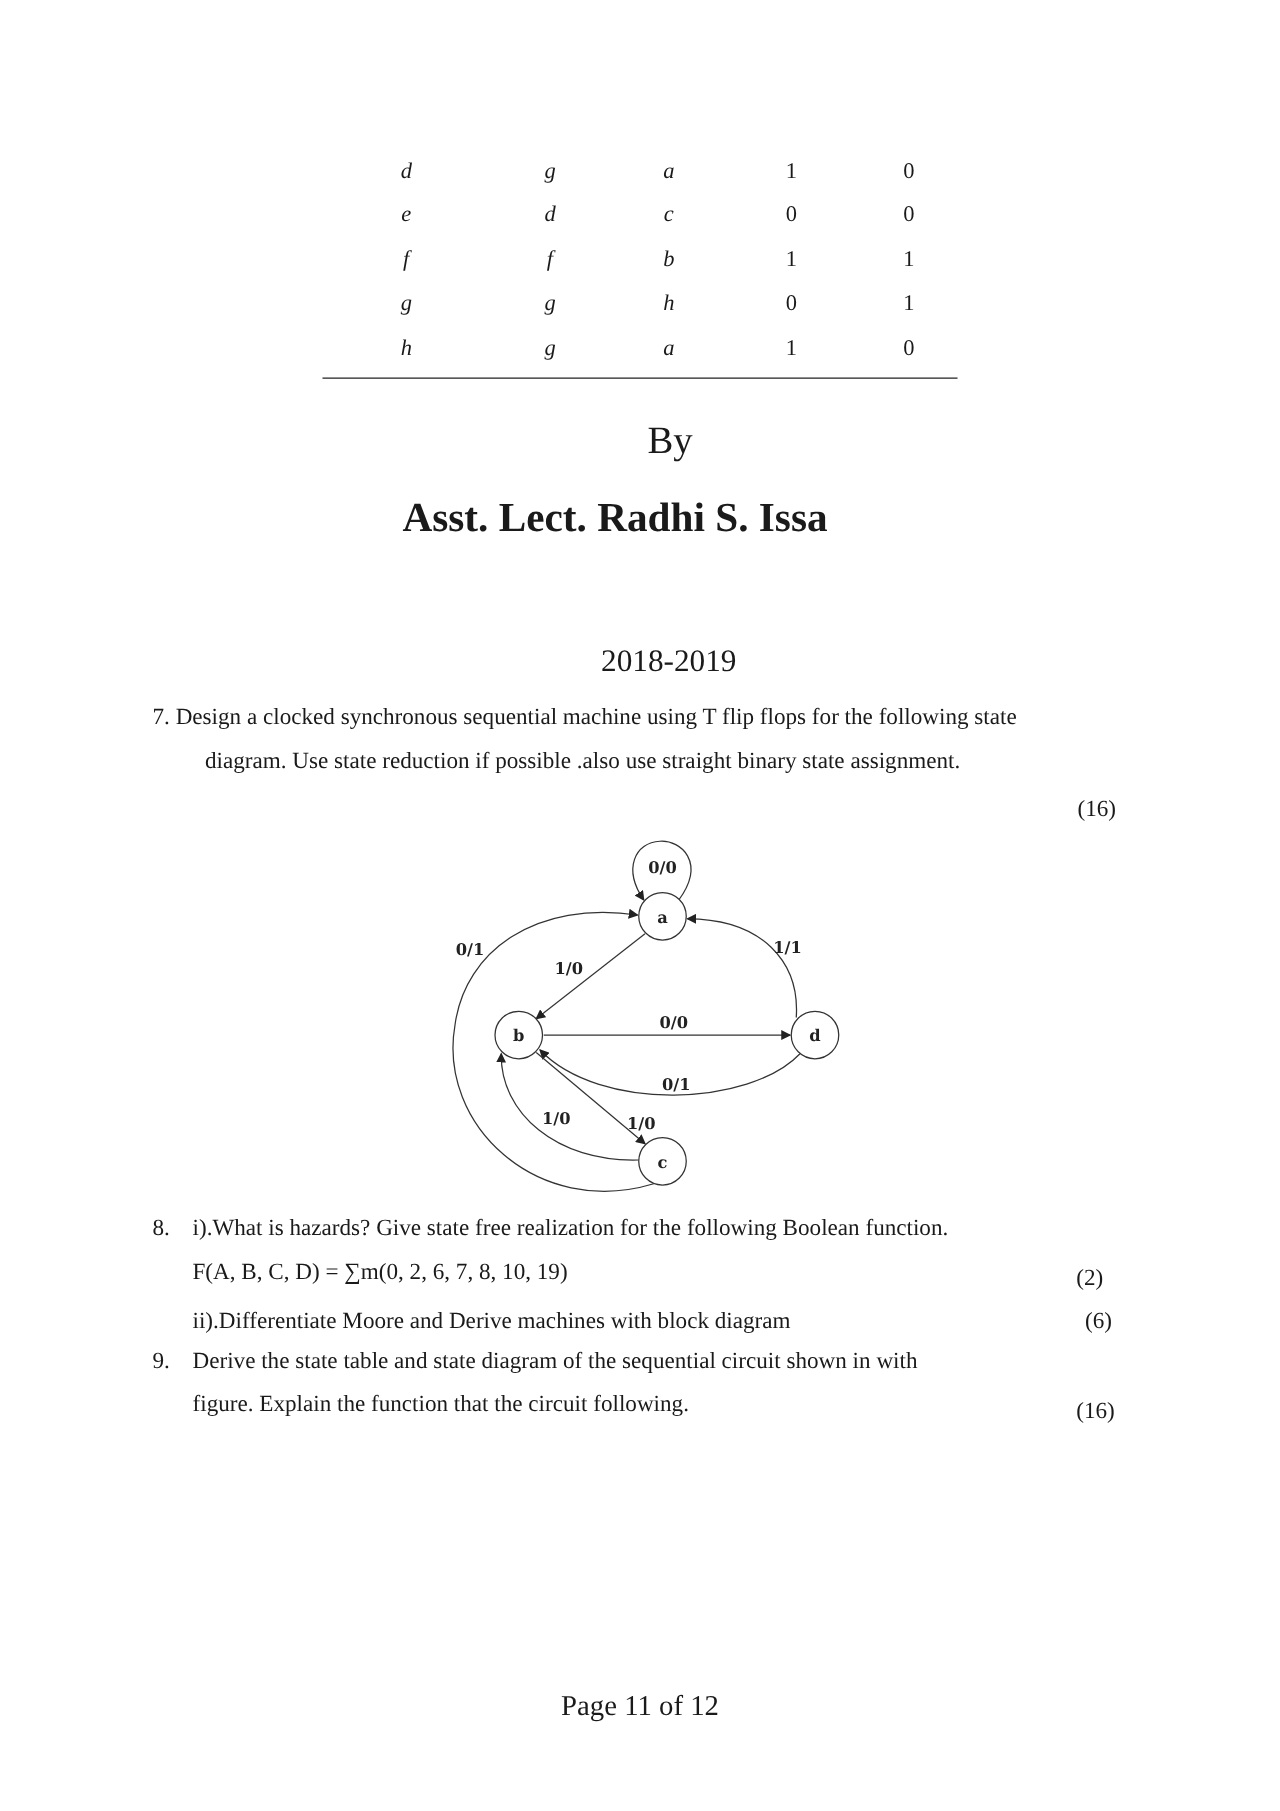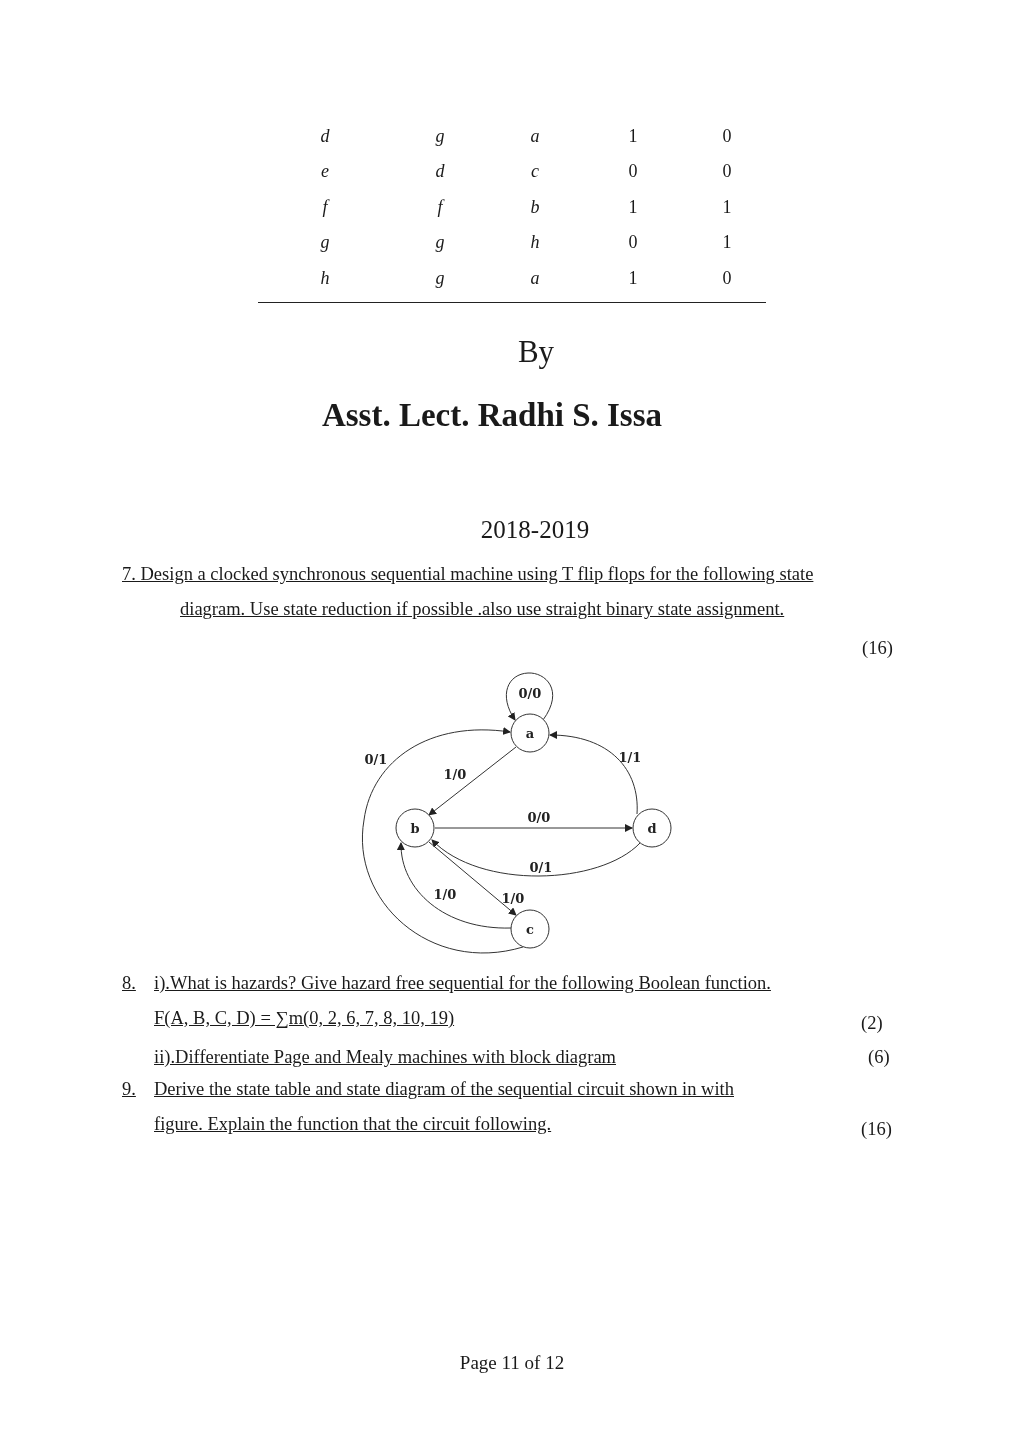--- a/index.html
+++ b/index.html
@@ -5,23 +5,23 @@
   html, body { margin: 0; padding: 0; background: #ffffff; }
   body { width: 1024px; height: 1449px; position: relative; overflow: hidden;
          font-family: "Liberation Serif", "DejaVu Serif", serif; color: #1a1a1a; }
   .abs { position: absolute; }
   .cell { position: absolute; font-size: 18px; text-align: center; width: 40px; }
   .it { font-style: italic; }
   .rule { position: absolute; left: 258px; width: 508px; top: 302px; height: 0; border-top: 1.3px solid #222; }
   .by { left: 0; width: 1072px; top: 334px; text-align: center; font-size: 31px; }
   .author { left: 0; width: 984px; top: 397px; text-align: center; font-size: 33px; font-weight: bold; }
   .year { left: 0; width: 1070px; top: 516px; text-align: center; font-size: 25px; }
-  .q { font-size: 18.5px; position: absolute; white-space: nowrap; text-decoration: underline; }
+  .q { font-size: 18.5px; position: absolute; white-space: nowrap; }
   .marks { font-size: 18.5px; position: absolute; white-space: nowrap; }
-  .footer { left: 0; width: 1024px; top: 1352px; text-align: center; font-size: 19px; }
+  .footer { left: 0; width: 1024px; top: 1352px; text-align: center; font-size: 23px; }
   svg text { font-family: "DejaVu Serif", "Liberation Serif", serif; font-weight: bold; font-size: 13px; fill: #222; }
 </style>
 </head>
 <body>
 
 <div>
   <div>
     <span class="cell it" style="left:305px;top:126px">d</span>
     <span class="cell it" style="left:420px;top:126px">g</span>
     <span class="cell it" style="left:515px;top:126px">a</span>
@@ -58,21 +58,21 @@
   </div>
   <div class="rule"></div>
 </div>
 
 <div class="abs by">By</div>
 <div class="abs author">Asst. Lect. Radhi S. Issa</div>
 <div class="abs year">2018-2019</div>
 
 <div>
   <div class="q" style="left:122px;top:564px">7. Design a clocked synchronous sequential machine using T flip flops for the following  state</div>
-  <div class="q" style="left:180px;top:599px">diagram. Use state reduction if possible .also use straight binary state assignment.</div>
+  <div class="q" style="left:164px;top:599px">diagram. Use state reduction if possible .also use straight binary state assignment.</div>
   <div class="marks" style="left:862px;top:638px">(16)</div>
 </div>
 
 <svg class="abs" style="left:0;top:0" width="1024" height="1449">
   <defs>
     <marker id="arr" markerWidth="8" markerHeight="8" refX="7" refY="4" orient="auto" markerUnits="userSpaceOnUse">
       <path d="M0,0 L8,4 L0,8 z" fill="#222"></path>
     </marker>
   </defs>
   <g fill="none" stroke="#333" stroke-width="1">
@@ -109,24 +109,24 @@
   <text x="376" y="764" text-anchor="middle">0/1</text>
   <text x="630" y="762" text-anchor="middle">1/1</text>
   <text x="539" y="822" text-anchor="middle">0/0</text>
   <text x="541" y="872" text-anchor="middle">0/1</text>
   <text x="513" y="903" text-anchor="middle">1/0</text>
   <text x="445" y="899" text-anchor="middle">1/0</text>
 </svg>
 
 <div>
   <div class="q" style="left:122px;top:973px">8.</div>
-  <div class="q" style="left:154px;top:973px">i).What is hazards? Give hazard free sequential for the following Boolean function.</div>
+  <div class="q" style="left:154px;top:973px">i).What is hazards? Give state free realization for the following Boolean function.</div>
   <div class="q" style="left:154px;top:1008px">F(A, B, C, D) = ∑m(0, 2, 6, 7, 8, 10, 19)</div>
   <div class="marks" style="left:861px;top:1013px">(2)</div>
-  <div class="q" style="left:154px;top:1047px">ii).Differentiate Page and Mealy machines with block diagram</div>
+  <div class="q" style="left:154px;top:1047px">ii).Differentiate Moore and Derive machines with block diagram</div>
   <div class="marks" style="left:868px;top:1047px">(6)</div>
 </div>
 
 <div>
   <div class="q" style="left:122px;top:1079px">9.</div>
   <div class="q" style="left:154px;top:1079px">Derive the state table and state diagram of the sequential circuit shown in with</div>
   <div class="q" style="left:154px;top:1114px">figure. Explain the function that the circuit following.</div>
   <div class="marks" style="left:861px;top:1119px">(16)</div>
 </div>
 

